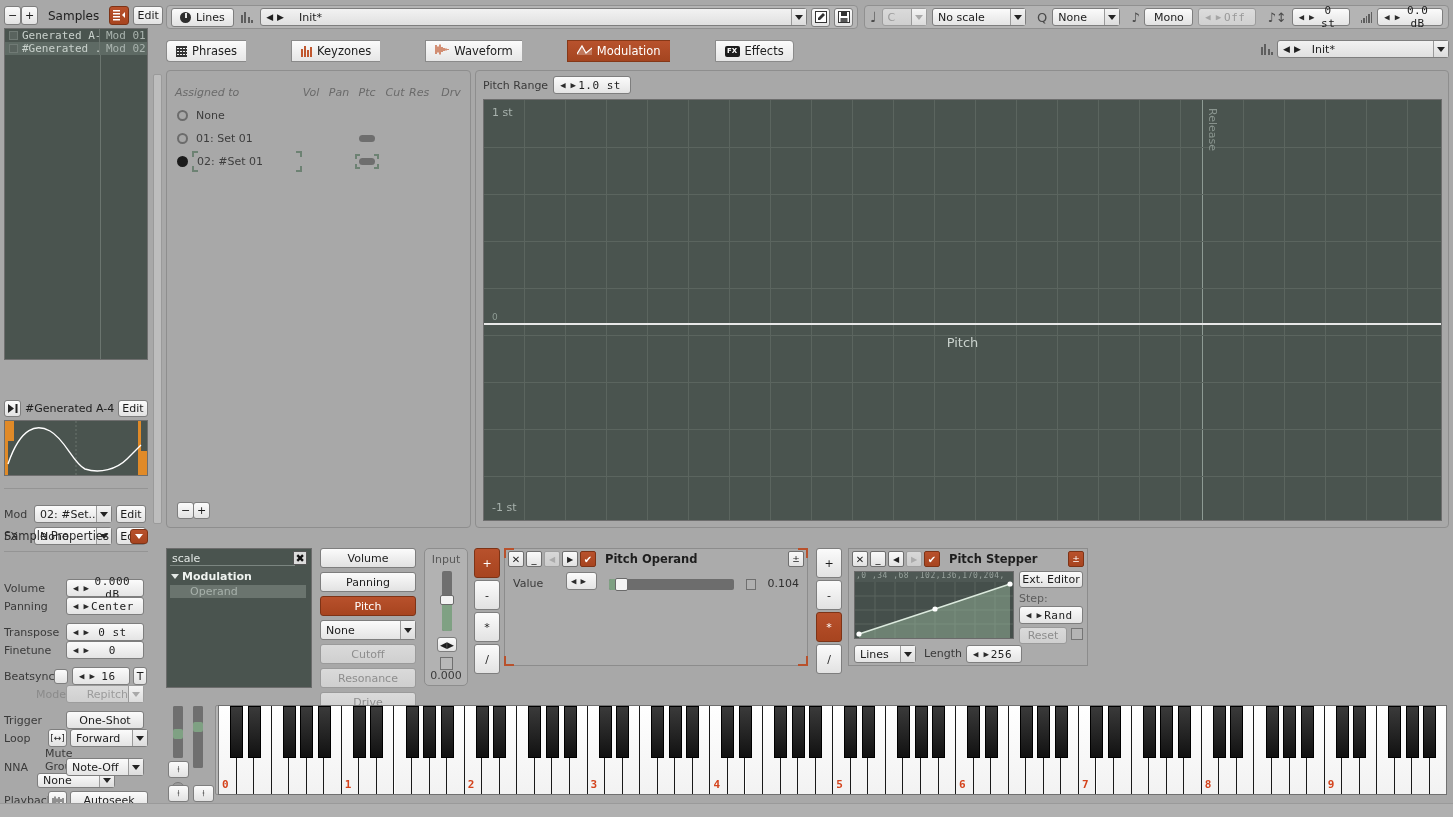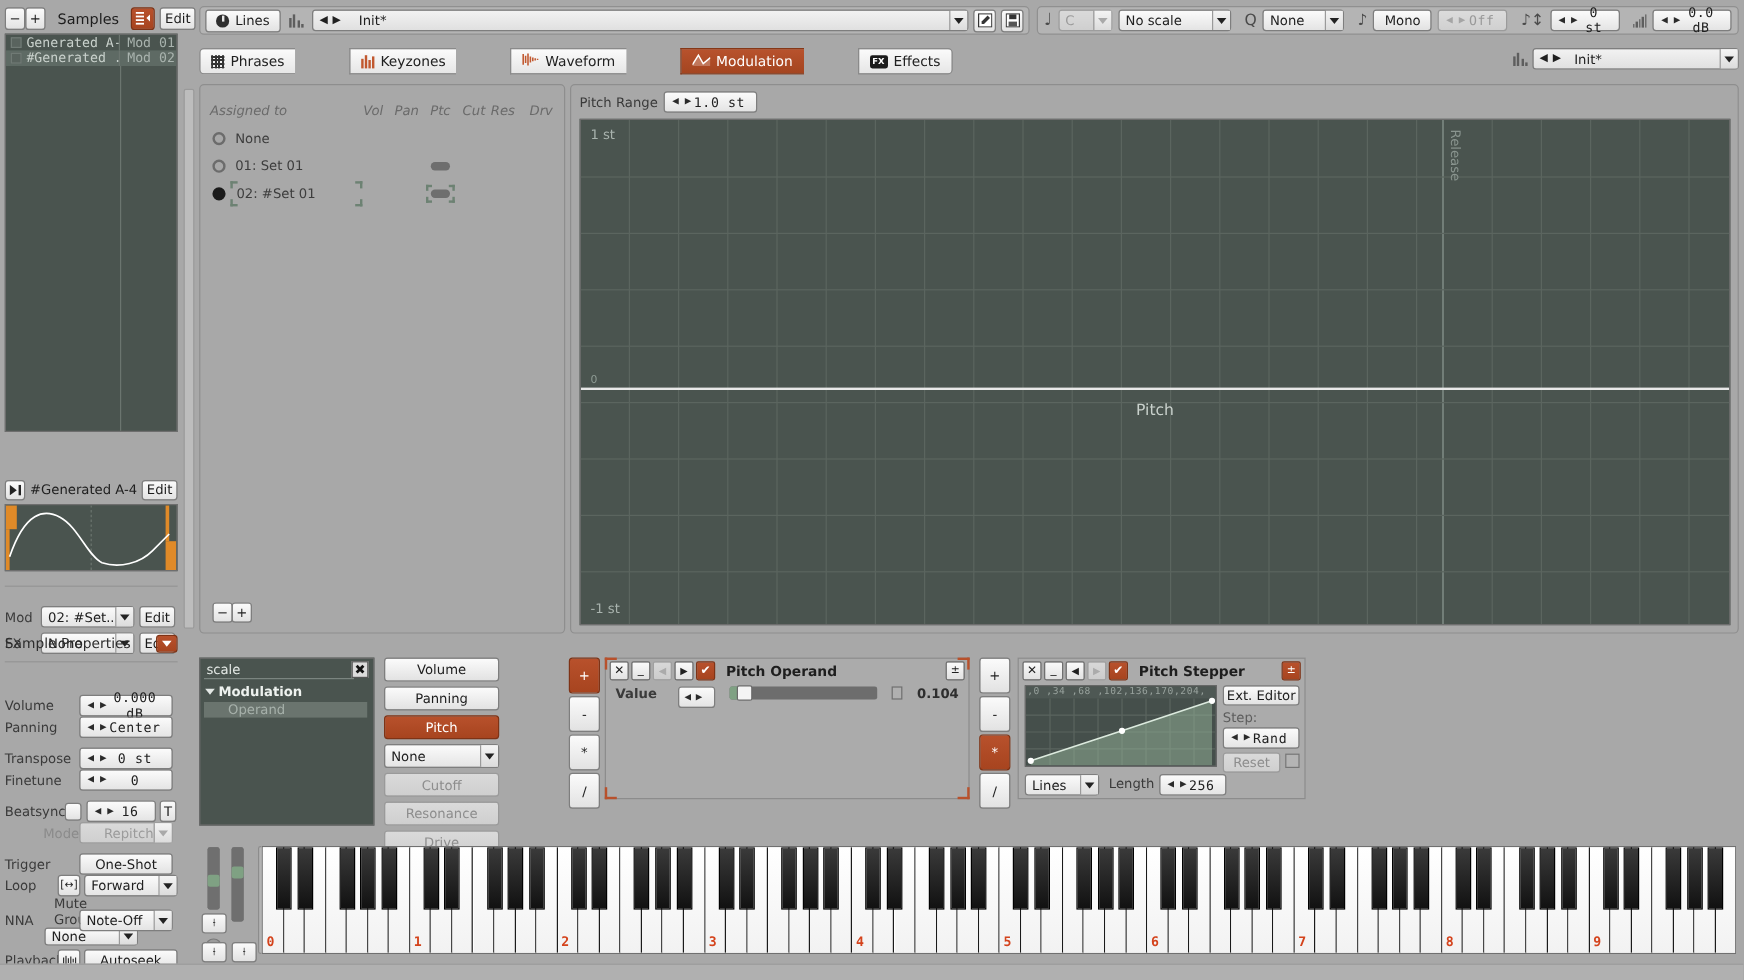--- a/index.html
+++ b/index.html
@@ -649,39 +649,49 @@
       <div class="btn dbtn accent">Pitch</div>
       <div class="sel" style="width:96px;height:20px;margin-bottom:4px;">
         <span class="cap">None</span>
         <span class="dd"></span>
       </div>
       <div class="btn dbtn dis">Cutoff</div>
       <div class="btn dbtn dis">Resonance</div>
       <div class="btn dbtn dis">Drive</div>
     </div>
 
+    <div id="inputcol">
+      <div style="text-align:center;padding-top:4px;font-size:11px;color:#585858;">Input</div>
+      <div class="vsl" style="left:17px;top:22px;height:60px;">
+        <div class="greenfill" style="top:28px;height:32px;"></div>
+        <div class="knob" style="top:24px;"></div>
+      </div>
+      <div class="btn" style="position:absolute;left:12px;top:88px;width:20px;height:15px;font-size:9px;">◀▶</div>
+      <div style="position:absolute;left:15px;top:108px;width:13px;height:13px;background:#b8b8b8;border:1px solid #6f6f6f;"></div>
+      <div style="position:absolute;left:0;right:0;bottom:3px;text-align:center;font-size:11px;color:#3a3a3a;">0.000</div>
+    </div>
 
     <div id="opcol">
       <div class="btn accent opbtn">+</div>
       <div class="btn opbtn">-</div>
       <div class="btn opbtn">*</div>
       <div class="btn opbtn">/</div>
     </div>
 
     <div class="device" style="left:338px;top:4px;width:304px;height:118px;">
       <div class="dhdr">
         <div class="minib">✕</div>
         <div class="minib" style="align-items:flex-end;padding-bottom:2px;">_</div>
         <div class="minib dis" style="font-size:8px;">◀</div>
         <div class="minib" style="font-size:8px;">▶</div>
         <div class="minib red">✔</div>
         <span class="dtitle">Pitch Operand</span>
         <div class="minib" style="margin-left:auto;font-size:9px;">±</div>
       </div>
-      <div style="display:flex;align-items:flex-start;gap:12px;padding:3px 8px 0 8px;font-weight:bold;">
+      <div style="display:flex;align-items:flex-end;gap:12px;padding:3px 8px 0 8px;">
         <span style="width:48px;font-size:11px;color:#3a3a3a;">Value</span>
         <div class="spin" style="width:36px;">
           <span class="arrs" style="padding-left:3px;gap:2px;">
             <span class="arr">◀</span>
               <span class="arr">▶</span>
             </span>
         </div>
         <div style="position:relative;width:146px;height:11px;background:#6d6d6d;border-radius:2px;">
           <div style="position:absolute;left:0;top:0;width:12px;height:11px;background:#7fa183;border-radius:2px 0 0 2px;"></div>
           <div style="position:absolute;left:6px;top:-1px;width:13px;height:13px;background:#f4f4f4;border:1px solid #6a6a6a;border-radius:2px;"></div>

